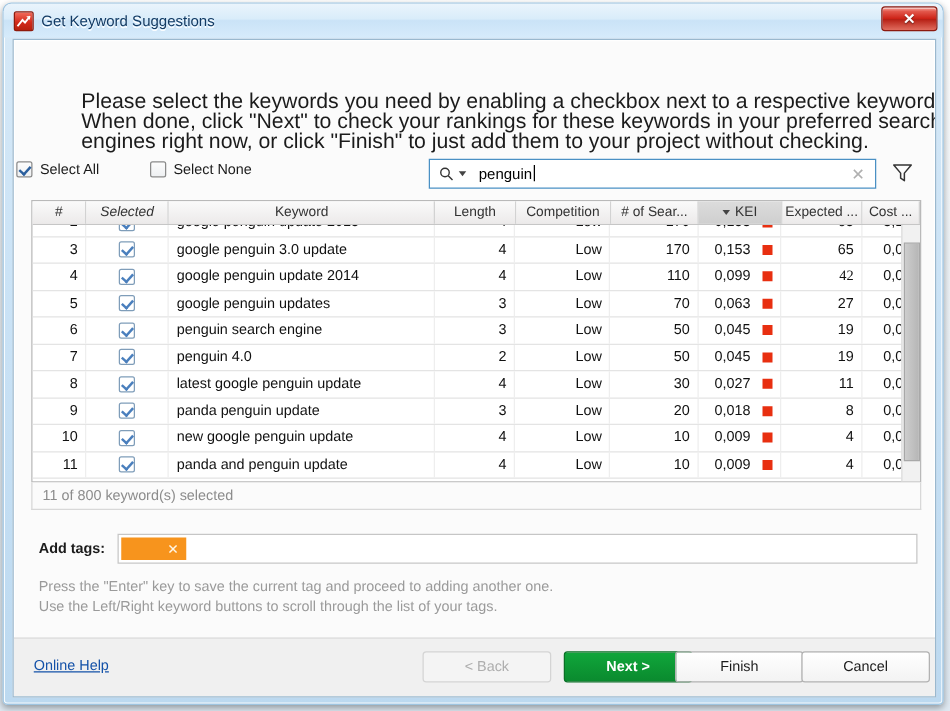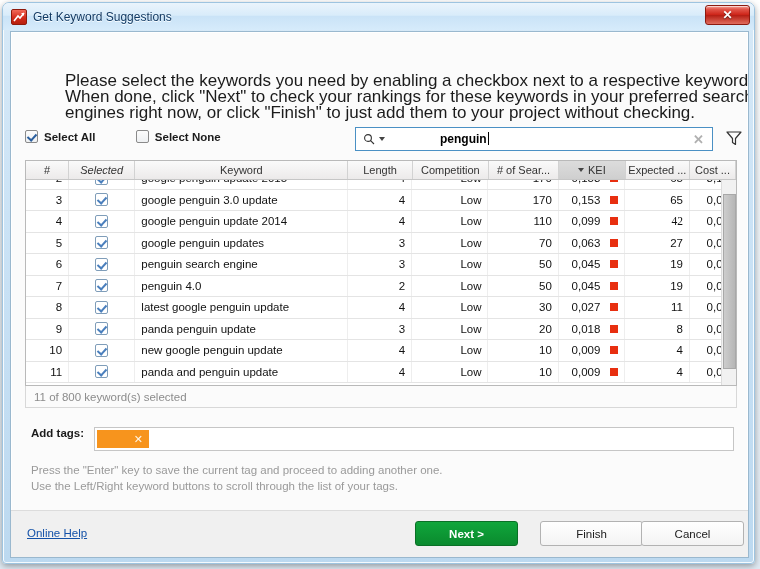--- a/index.html
+++ b/index.html
@@ -70,21 +70,21 @@
   .step-title {
     position: absolute; left: 14px; top: 12px;
     font-size: 15px; font-weight: bold; color: #1f6db5;
   }
   .instructions {
     position: absolute; left: 15px; top: 41px; width: 710px;
     font-size: 17px; color: #1b1b1b; line-height: 16px; margin-left: 39px;
   }
 
   
-  .toolbar { position: absolute; left: 14px; top: 95px; width: 712px; height: 26px; font-weight: bold; }
+  .toolbar { position: absolute; left: 2px; top: 95px; width: 712px; height: 26px; }
   .chk-label {
     display: inline-flex; align-items: center; gap: 6px;
     font-size: 11.5px; color: #1b1b1b; cursor: pointer;
     vertical-align: middle;
   }
   .chk-label + .chk-label { margin-left: 18px; padding-left: 18px; }
   .cbox {
     width: 13px; height: 13px; flex: none;
     background: linear-gradient(180deg,#fcfcfc,#eef0f2);
     border: 1px solid #8a8a8a; border-radius: 2px;
@@ -94,21 +94,21 @@
     content: ""; position: absolute;
     left: 3px; top: 1px; width: 4px; height: 7px;
     border: solid #2b5f9e; border-width: 0 2px 2px 0;
     transform: rotate(42deg);
   }
 
   .search-wrap {
     position: absolute; left: 330px; top: 0;
     width: 358px; height: 24px;
     background: #fff; border: 1px solid #4a90c4;
-    display: flex; align-items: center; gap: 45px;
+    display: flex; align-items: center;
   }
   .search-icon-grp { display:flex; align-items:center; margin-left:7px; flex:none; }
   .caret-dn {
     width: 0; height: 0; margin-left: 4px;
     border-left: 3.5px solid transparent; border-right: 3.5px solid transparent;
     border-top: 4px solid #444;
   }
   .search-text {
     margin-left: 10px; font-size: 12px; color: #000; flex: 1;
     white-space: nowrap; position: relative;
@@ -180,21 +180,21 @@
 
   .status-strip {
     position: absolute; left: 14px; top: 354px;
     width: 712px; height: 22px;
     background: #fbfbfb; border: 1px solid #d8d8d8; border-top: none;
     display: flex; align-items: center; padding-left: 8px;
     font-size: 11.5px; color: #8c8c8c;
   }
 
   
-  .tags-row { position: absolute; left: 20px; top: 395px; display: flex; align-items: flex-start; }
+  .tags-row { position: absolute; left: 20px; top: 395px; display: flex; align-items: center; }
   .tags-label { font-size: 11.5px; font-weight: bold; color: #1b1b1b; margin-right: 10px; }
   .tags-input {
     width: 640px; height: 24px; background: #fff;
     border: 1px solid #c6c6c6; display: flex; align-items: center; padding: 2px;
   }
   .tag-chip {
     height: 18px; min-width: 52px; background: #f7941d;
     display: flex; align-items: center; justify-content: flex-end;
     padding-right: 6px; color: #fff6e6; font-size: 11px; cursor: pointer;
   }
@@ -219,21 +219,21 @@
     display: flex; align-items: center; justify-content: center;
     background: linear-gradient(180deg,#ffffff,#f3f3f3);
     border: 1px solid #b2b2b2; color: #1b1b1b;
   }
   .btn.disabled { color: #aeaeae; background: #f4f4f4; border-color: #d4d4d4; }
   .btn.primary {
     background: linear-gradient(180deg,#10a63b,#0a8a2e);
     border: 1px solid #0a7026; color: #fff; font-weight: bold;
   }
   #btn-back   { left: 327px; }
-  #btn-next   { left: 404px; }
+  #btn-next   { left: 440px; }
   #btn-finish { left: 529px; }
   #btn-cancel { left: 630px; }
 </style>
 </head>
 <body>
 
 <div class="aero-frame">
 
   <div class="titlebar">
     <div class="app-icon">
@@ -489,19 +489,20 @@
       </div>
     </div>
 
     <div class="tip-text">
       <div>Press the "Enter" key to save the current tag and proceed to adding another one.</div>
       <div>Use the Left/Right keyword buttons to scroll through the list of your tags.</div>
     </div>
 
     <div class="footer">
       <span class="help-link">Online Help</span>
+      <div class="btn disabled" id="btn-back">&lt; Back</div>
       <div class="btn primary" id="btn-next">Next &gt;</div>
       <div class="btn" id="btn-finish">Finish</div>
       <div class="btn" id="btn-cancel">Cancel</div>
     </div>
 
   </div>
 </div>
 
 </body></html>

